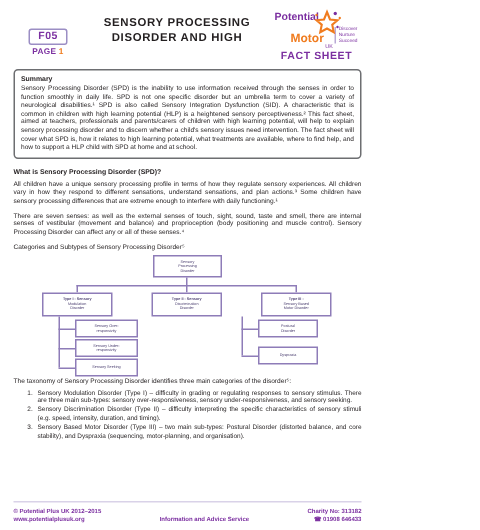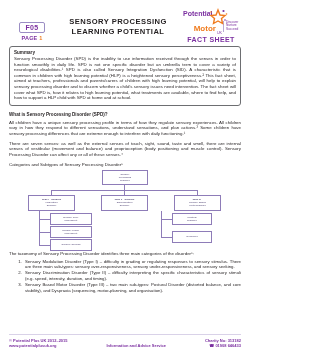--- a/index.html
+++ b/index.html
@@ -3,21 +3,21 @@
 <meta charset="utf-8">
 <style>
   html,body{margin:0;padding:0;}
   body{
     width:250px;height:353px;overflow:hidden;background:#ffffff;
     font-family:"Liberation Sans", sans-serif;color:#231f20;
   }
   .page{position:relative;width:250px;height:353px;box-sizing:border-box;padding:0 9px;}
 
   
-  .header{display:flex;align-items:center;height:44px;padding-top:7px;box-sizing:border-box;}
+  .header{display:flex;align-items:flex-start;height:44px;padding-top:7px;box-sizing:border-box;}
   .badge-wrap{width:46px;flex:0 0 46px;text-align:center;padding-top:6px;}
   .badge{
     border:1px solid #9b8ec4;border-radius:2px;display:inline-block;
     padding:1px 6px;font-size:7px;font-weight:bold;color:#7b2fa0;letter-spacing:.3px;
   }
   .badge-sub{font-size:5.5px;font-weight:bold;color:#7b2fa0;margin-top:1px;letter-spacing:.2px;}
   .badge-sub b{color:#f07c1f;}
   .title-wrap{flex:1;text-align:center;padding-top:3px;}
   .title-line{font-size:7.6px;font-weight:bold;letter-spacing:.45px;line-height:9.6px;color:#231f20;}
   .logo-wrap{width:60px;flex:0 0 60px;position:relative;text-align:center;padding-top:1px;}
@@ -77,21 +77,21 @@
     <div class="badge-wrap">
       <div class="badge">F05</div>
       <div class="badge-sub">
         <span>PAGE</span>
         <b>1</b>
       </div>
     </div>
 
     <div class="title-wrap">
       <div class="title-line">SENSORY PROCESSING</div>
-      <div class="title-line">LEARNING POTENTIAL</div>
+      <div class="title-line">DISORDER AND HIGH</div>
     </div>
 
     <div class="logo-wrap">
       <svg class="logo-star" viewBox="0 0 26 22">
         <path d="M13 2 L15 7 L20 7.5 L16.5 10.5 L17.5 15.5 L13 13 L8.5 15.5 L9.5 10.5 L6 7.5 L11 7 Z" fill="none" stroke="#f07c1f" stroke-width="1.4"></path>
         <circle cx="18.5" cy="3" r="1.1" fill="#7b2fa0"></circle>
         <circle cx="21.5" cy="6" r="0.8" fill="#f07c1f"></circle>
         <circle cx="20" cy="12" r="0.8" fill="#7b2fa0"></circle>
         <circle cx="6" cy="4" r="0.8" fill="#f07c1f"></circle>
       </svg>

